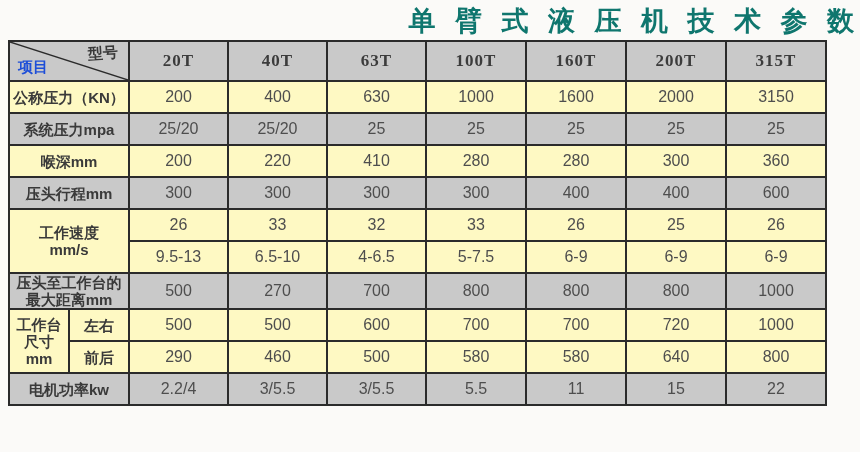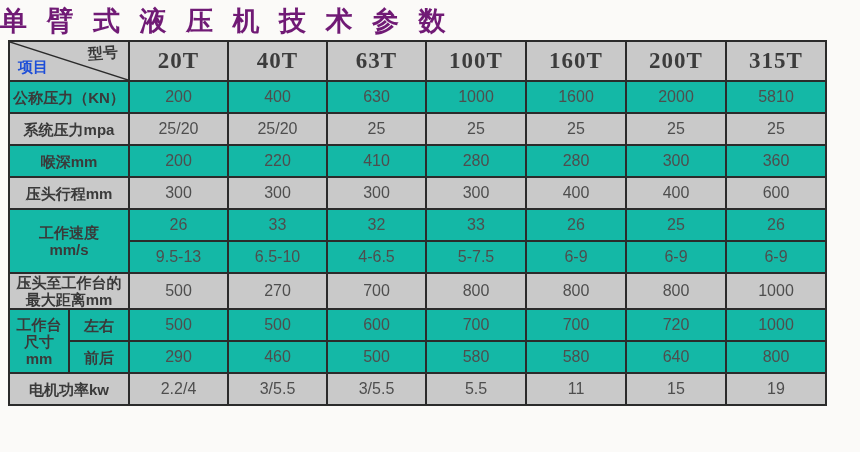--- a/index.html
+++ b/index.html
@@ -10,22 +10,22 @@
   }
   .page {
     position: relative;
     width: 860px;
     height: 452px;
     overflow: hidden;
   }
   .title {
     margin: 0;
     padding-top: 5px;
-    text-align: left;
-    color: #701a75;
+    text-align: right;
+    color: #0f766e;
     font-size: 27px;
     font-weight: bold;
     letter-spacing: 6px;
     line-height: 32px;
     white-space: nowrap;
   }
   table.spec-table {
     border-collapse: collapse;
     table-layout: fixed;
     margin-left: 8px;
@@ -36,23 +36,23 @@
   .spec-table td, .spec-table th {
     border: 2px solid #2b2b2b;
     text-align: center;
     vertical-align: middle;
     padding: 0 2px;
     overflow: hidden;
   }
   tr.head { height: 40px; }
   tr.r { height: 32px; }
   .shade { background: #c9c9c9; }
-  .plain { background: #14b8a6; }
+  .plain { background: #fef9c3; }
   th.colhead {
-    font-size: 23px;
+    font-size: 17px;
     font-weight: bold;
     color: #3c3c3c;
     font-family: "Liberation Serif", serif;
     letter-spacing: 1px;
   }
   td.label {
     font-size: 15px;
     font-weight: bold;
     color: #3a3a3a;
     line-height: 17px;
@@ -137,21 +137,21 @@
     </tr>
 
     <tr class="r plain">
       <td class="label" colspan="2">公称压力（KN）</td>
       <td class="value">200</td>
       <td class="value">400</td>
       <td class="value">630</td>
       <td class="value">1000</td>
       <td class="value">1600</td>
       <td class="value">2000</td>
-      <td class="value">5810</td>
+      <td class="value">3150</td>
     </tr>
 
     <tr class="r shade">
       <td class="label" colspan="2">系统压力mpa</td>
       <td class="value">25/20</td>
       <td class="value">25/20</td>
       <td class="value">25</td>
       <td class="value">25</td>
       <td class="value">25</td>
       <td class="value">25</td>
@@ -240,19 +240,19 @@
     </tr>
 
     <tr class="r shade">
       <td class="label" colspan="2">电机功率kw</td>
       <td class="value">2.2/4</td>
       <td class="value">3/5.5</td>
       <td class="value">3/5.5</td>
       <td class="value">5.5</td>
       <td class="value">11</td>
       <td class="value">15</td>
-      <td class="value">19</td>
+      <td class="value">22</td>
     </tr>
   </tbody>
     </table>
 
 
 </div>
 
 </body></html>

